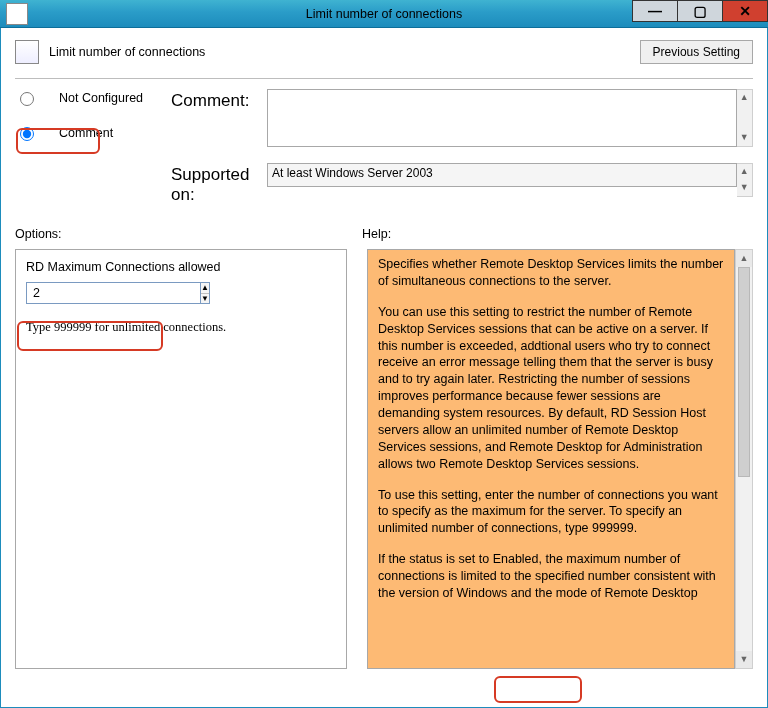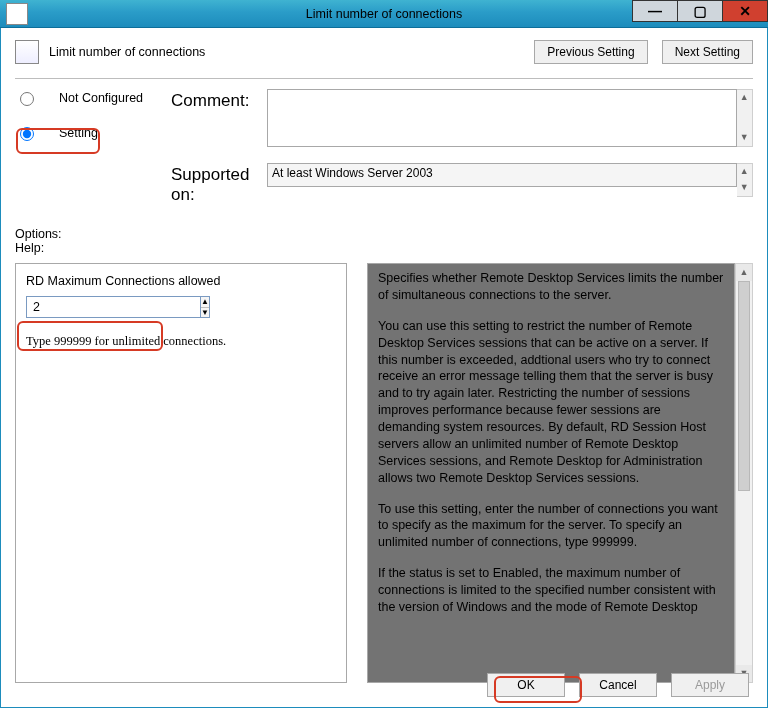--- a/index.html
+++ b/index.html
@@ -57,21 +57,21 @@
     width:100%; border:1px solid #a8a8a8; background:#fff;
     font:inherit; resize:none; padding:2px 4px;
   }
   .comment-box { height:58px; }
   .supported-box { height:24px; background:#f5f5f5;}
   .spin-scroll { display:flex; }
   .spin-scroll .sbar { width:17px; background:#f1f1f1; border:1px solid #cfcfcf; border-left:none; display:flex; flex-direction:column; justify-content:space-between; }
   .spin-scroll .sbar span { height:16px; text-align:center; line-height:14px; font-size:9px; color:#666;}
 
   
-  .oh-labels { display:flex; margin-top:22px;flex-direction:column; }
+  .oh-labels { display:flex; margin-top:22px; }
   .oh-labels .lab { font-size:12.5px; }
   .oh-labels .lab.options { width:347px; }
   .oh-labels .lab.help { }
 
   
   .panes { display:flex; gap:20px; margin-top:8px; height:420px; }
   .options-pane {
     width:332px; border:1px solid #a8a8a8; background:#fff; padding:10px 10px;
     font-size:12.5px;
   }
@@ -80,21 +80,21 @@
   .spinbox input {
     flex:1; border:1px solid #7a9ac1; border-right:none; font:inherit; padding:0 6px;
   }
   .spinbox .spin-btns { width:17px; display:flex; flex-direction:column; border:1px solid #7a9ac1;}
   .spinbox .spin-btns div { flex:1; display:flex;align-items:center;justify-content:center; font-size:8px; background:#f5f5f5; border-bottom:1px solid #c0c0c0;}
   .spinbox .spin-btns div:last-child{border-bottom:none;}
   .options-pane .hint { margin-top:16px;font-family:Liberation Serif, serif; }
 
   .help-wrap { flex:1; display:flex; }
   .help-pane {
-    flex:1; border:1px solid #a8a8a8; background:#737373;
+    flex:1; border:1px solid #a8a8a8; background:#fdba74;
     font-size:12.5px; padding:6px 10px 6px 10px; line-height:1.35;
     overflow:hidden;
   }
   .help-pane p { margin:0 0 14px 0; }
   .help-scroll { width:18px; border:1px solid #cfcfcf; background:#f1f1f1; display:flex; flex-direction:column;}
   .help-scroll .arrow { height:17px; text-align:center; font-size:9px; line-height:17px; color:#666; background:#e9e9e9;}
   .help-scroll .track { flex:1; position:relative;}
   .help-scroll .thumb { position:absolute; left:2px; right:2px; top:0; height:210px; background:#cfcfcf; border:1px solid #b8b8b8;}
 
   
@@ -132,36 +132,35 @@
   </div>
 </div>
 
 <div class="client">
 
   <div class="hdr-row">
     <div class="editor-icon"></div>
     <div class="policy-title">Limit number of connections</div>
     <div class="prevnext">
       <button class="btn">Previous Setting</button>
-      <button class="btn">Next Setting</button>
     </div>
   </div>
 
   <hr class="rule">
 
   <div class="settings-grid">
 
     <div class="radio-col">
       <label>
         <input type="radio" name="state" style="">
         <span>Not Configured</span>
       </label>
       <label>
         <input type="radio" name="state" checked="" style="">
-        <span>Setting</span>
+        <span>Comment</span>
       </label>
     </div>
 
     <div class="comment-label">Comment:</div>
     <div class="spin-scroll">
       <textarea class="comment-box" style=""></textarea>
       <div class="sbar">
           <span>▲</span>
           <span>▼</span>
         </div>
@@ -207,23 +206,18 @@
         <div class="arrow">▲</div>
         <div class="track">
           <div class="thumb"></div>
         </div>
         <div class="arrow">▼</div>
       </div>
     </div>
 
   </div>
 
-  <div class="bottom-btns">
-    <button class="btn">OK</button>
-    <button class="btn">Cancel</button>
-    <button class="btn" disabled="">Apply</button>
-  </div>
 
 </div>
 
 <div class="red-outline ro-enabled"></div>
 <div class="red-outline ro-spin"></div>
 <div class="red-outline ro-ok"></div>
 
 </body></html>

